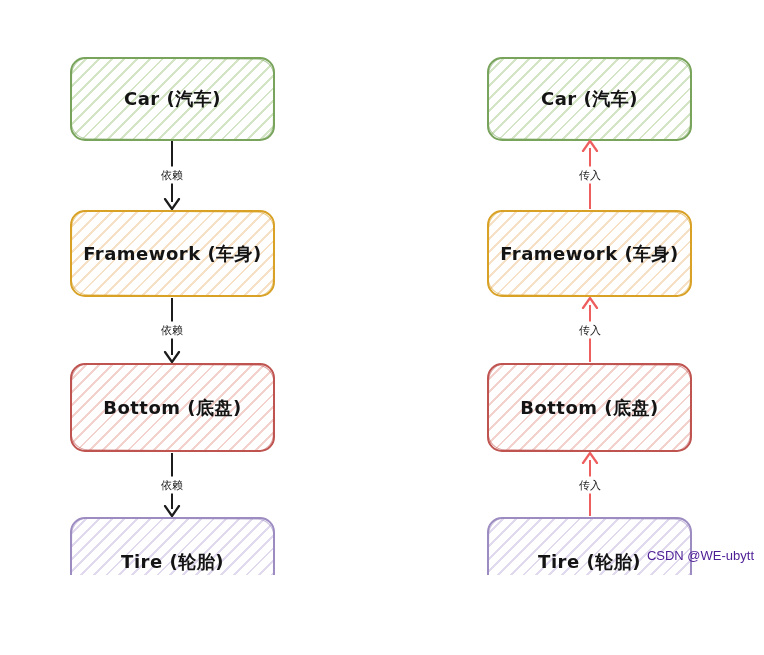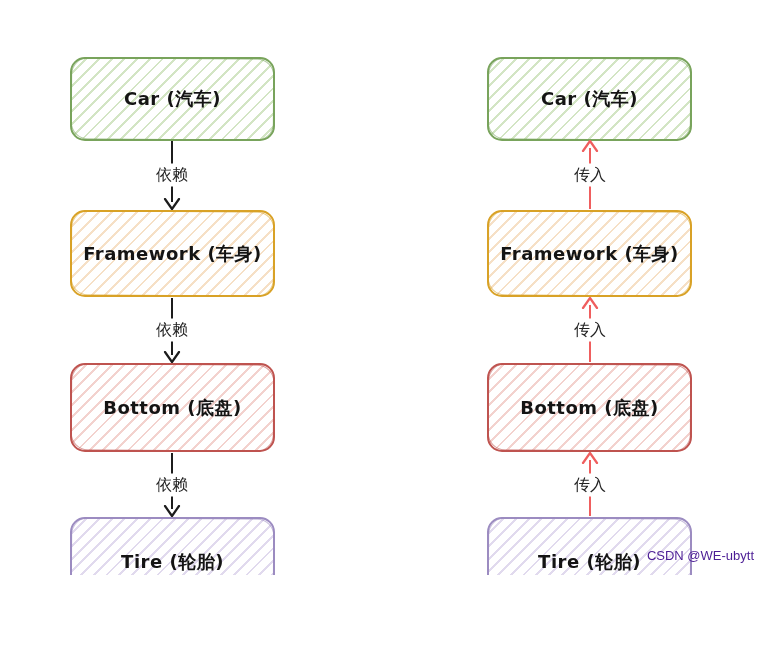--- a/index.html
+++ b/index.html
@@ -77,21 +77,21 @@
   }
   .connector.down .ah { bottom: -1px; }
   .connector.up   .ah { top: -1px; }
   .elabel {
     position: absolute;
     top: 50%;
     left: 50%;
     transform: translate(-50%, -50%);
     background: #ffffff;
     padding: 1px 3px;
-    font-size: 16px;
+    font-size: 11px;
     color: #222222;
     white-space: nowrap;
   }
 
   
   .watermark {
     position: absolute;
     right: 10px;
     bottom: 12px;
     font-size: 13px;

